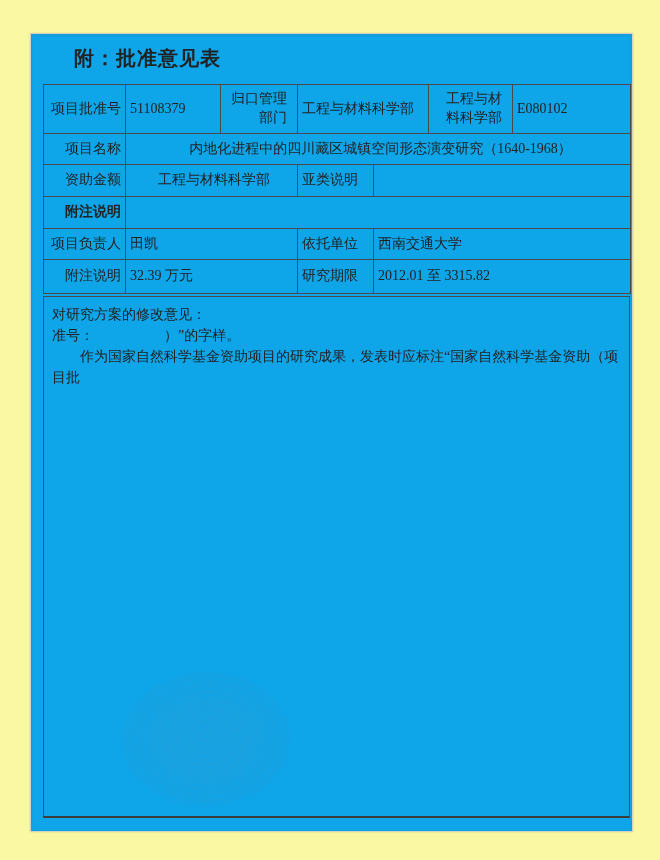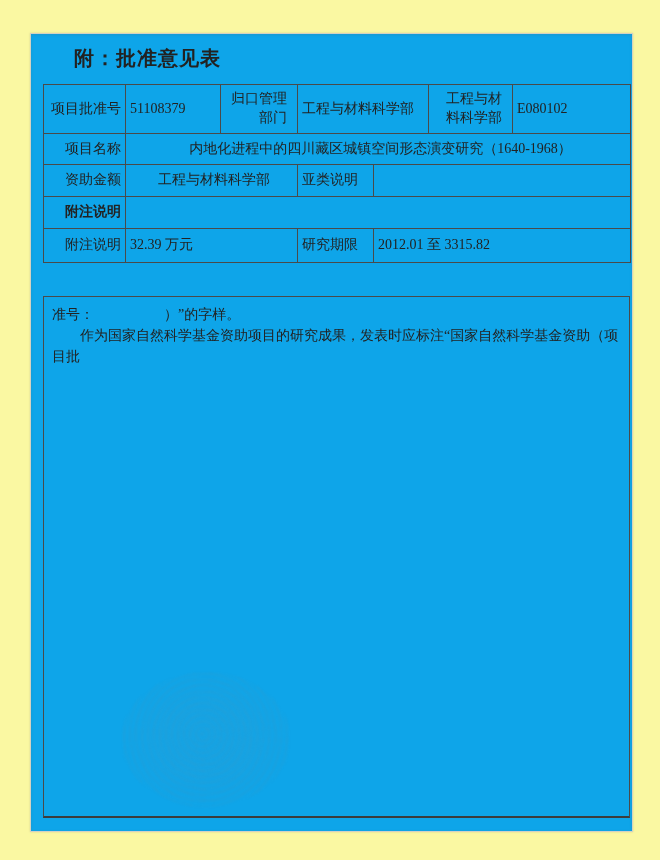--- a/index.html
+++ b/index.html
@@ -110,28 +110,35 @@
       <tr class="r3">
         <td class="lbl">资助金额</td>
         <td class="lft" colspan="2">工程与材料科学部</td>
         <td class="ctr">亚类说明</td>
         <td class="lft" colspan="3"></td>
       </tr>
       <tr class="r4">
         <td class="lbl">附注说明</td>
         <td class="lft" colspan="6"></td>
       </tr>
+      <tr class="r5">
+        <td class="lbl">项目负责人</td>
+        <td class="ctr" colspan="2">田凯</td>
+        <td class="ctr">依托单位</td>
+        <td class="ctr" colspan="3">西南交通大学</td>
+      </tr>
       <tr class="r6">
         <td class="lbl">附注说明</td>
         <td class="ctr" colspan="2">32.39 万元</td>
         <td class="ctr">研究期限</td>
         <td class="ctr" colspan="3">2012.01 至 3315.82</td>
       </tr>
     </tbody>
   </table>
 
   <div class="comment-box">
+    <div class="comment-line">对研究方案的修改意见：</div>
     <div class="comment-line">准号：　　　　　）”的字样。</div>
     <div class="comment-line ind">作为国家自然科学基金资助项目的研究成果，发表时应标注“国家自然科学基金资助（项目批</div>
     <div class="stamp"></div>
   </div>
 
 </div>
 
 </body></html>

